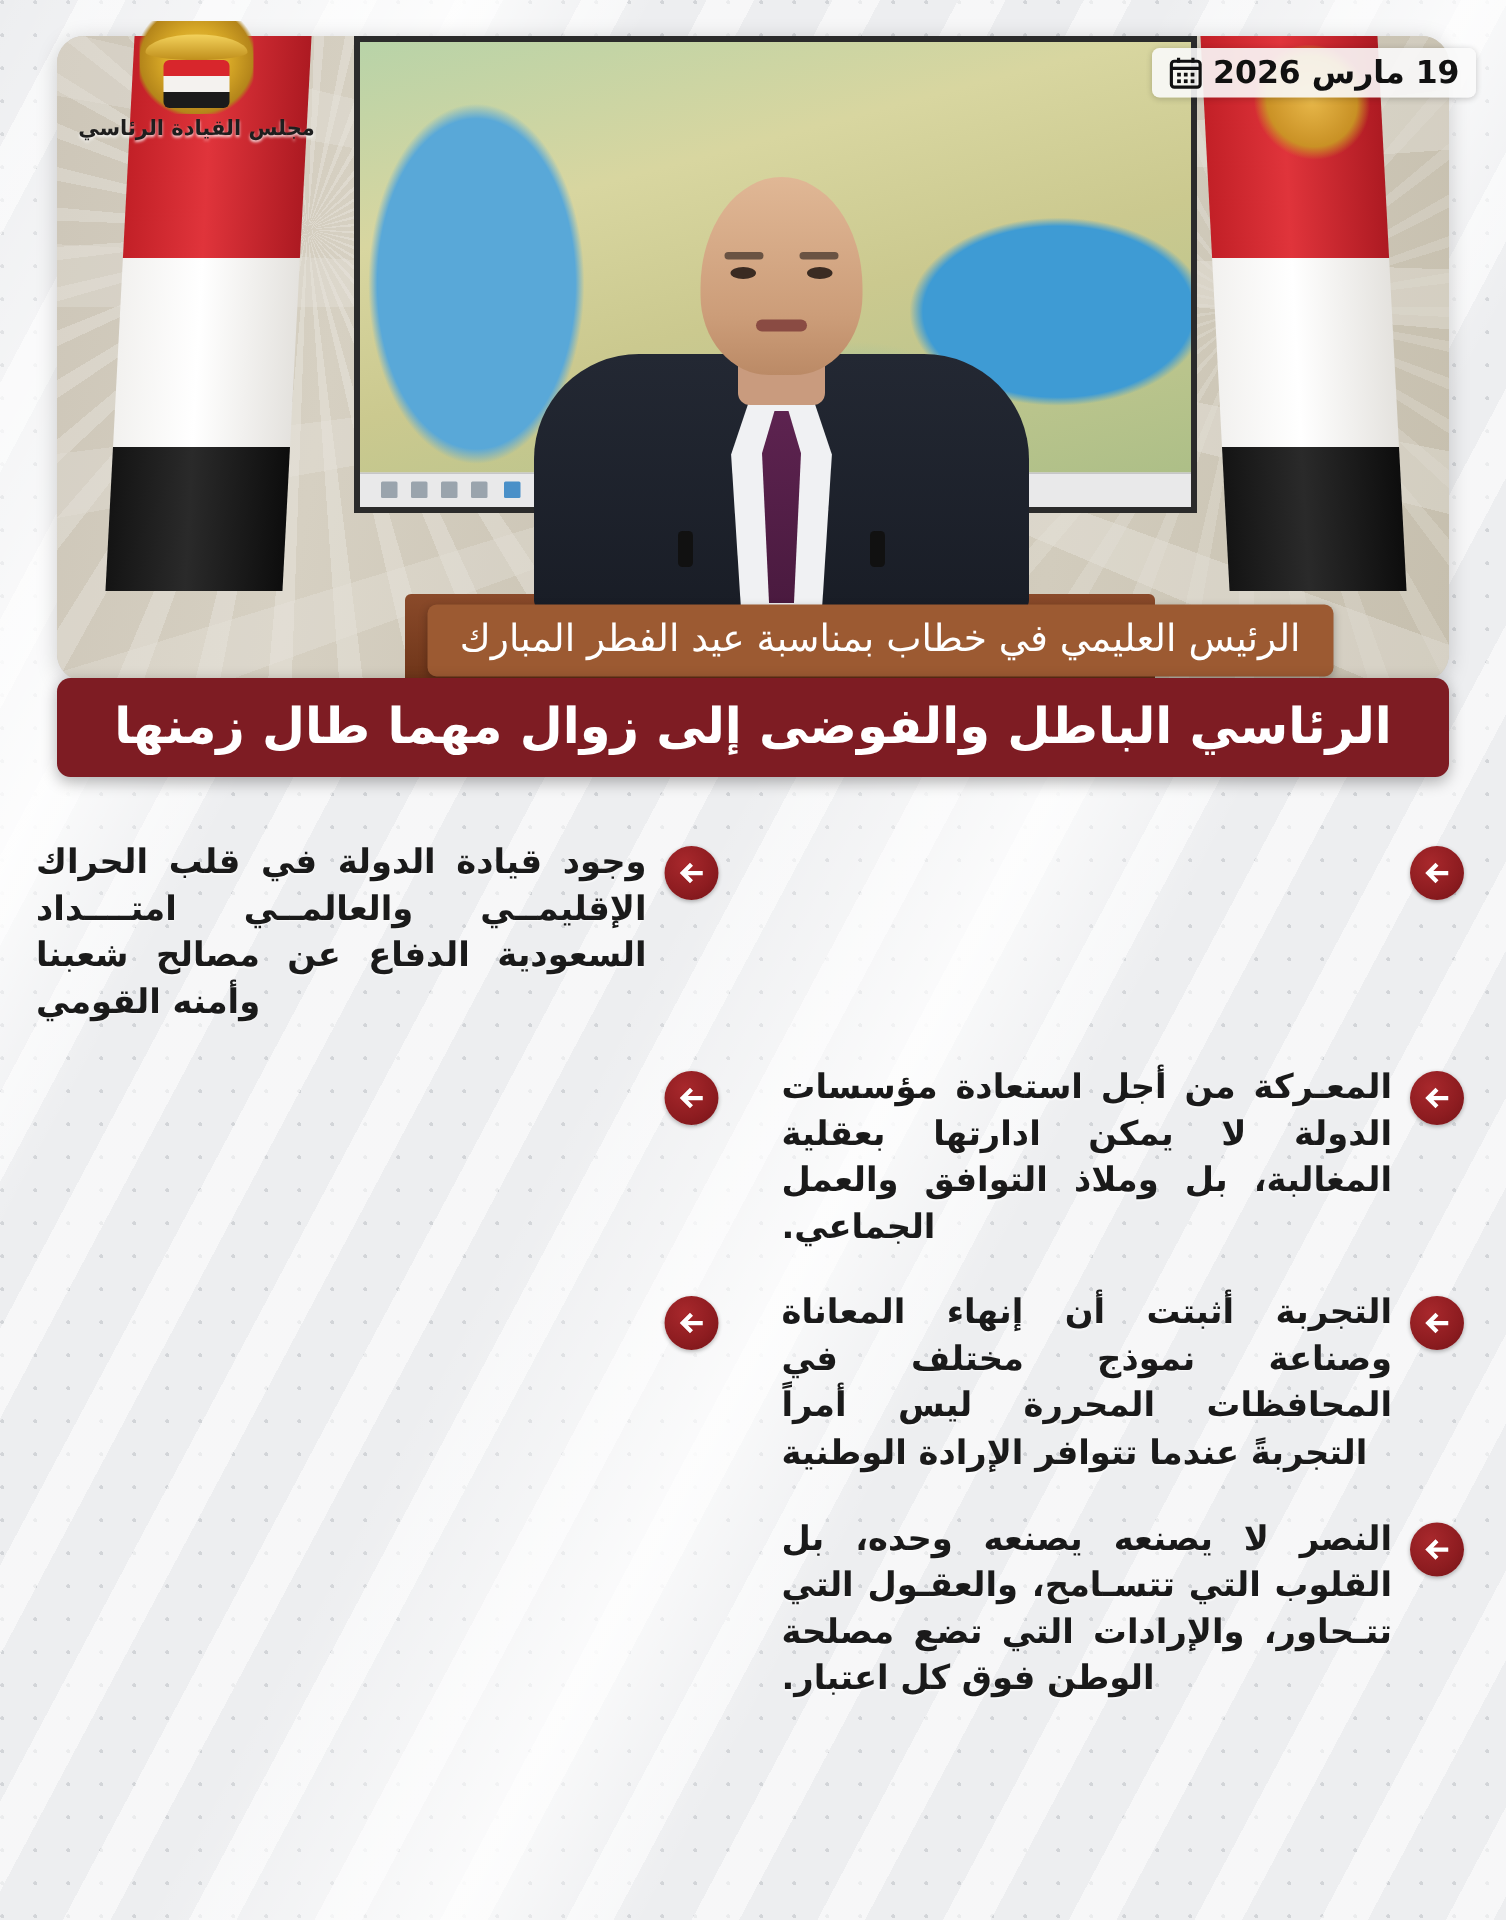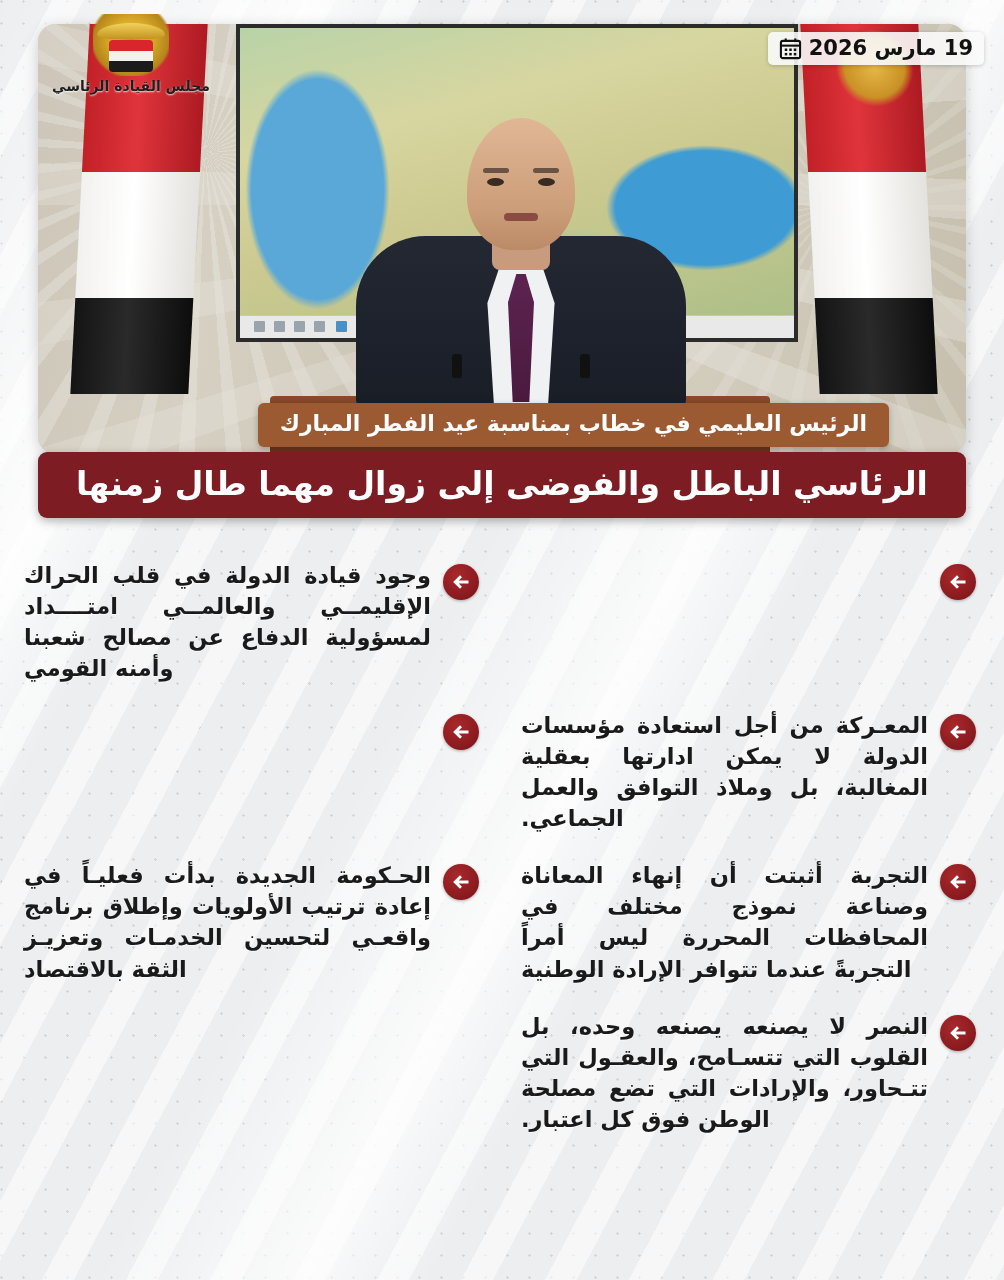--- a/index.html
+++ b/index.html
@@ -127,21 +127,21 @@
   .cal-ico{width:23px;height:23px;position:relative;flex:0 0 auto;}
   .cal-ico svg{display:block;}
 
   
   #banner-sub{
     position:absolute;right:115px;top:403px;z-index:8;
     background:#9c5a32;border-radius:6px;
     padding:9px 22px 11px;
     box-shadow:0 2px 6px rgba(0,0,0,.25);
   }
-  #banner-sub .t{font-size:22px;font-weight:700;color:#fff;line-height:1.1;white-space:nowrap;}
+  #banner-sub .t{font-size:25px;font-weight:400;color:#fff;line-height:1.1;white-space:nowrap;}
   #banner-main{
     position:absolute;left:38px;right:38px;top:452px;z-index:9;
     background:#7e1c23;border-radius:9px;
     padding:13px 26px 15px;box-sizing:border-box;
     box-shadow:0 3px 10px rgba(0,0,0,.3);
     text-align:center;
   }
   #banner-main .t{font-size:33px;font-weight:700;color:#fff;line-height:1.15;white-space:nowrap;}
 
   
@@ -261,21 +261,21 @@
           <path d="M21 12H6 M12 5 L5 12 L12 19" fill="none" stroke="#fff" stroke-width="3.4" stroke-linecap="butt" stroke-linejoin="miter"></path>
         </svg>
     </span>
   </div>
   <div class="point col-right">
     <span class="bullet">
       <svg viewBox="0 0 24 24" width="20" height="20">
           <path d="M21 12H6 M12 5 L5 12 L12 19" fill="none" stroke="#fff" stroke-width="3.4"></path>
         </svg>
     </span>
-    <div class="ptxt">وجود قيادة الدولة في قلب الحراك الإقليمــي والعالمــي امتــــداد لمسؤولية الدفاع عن مصالح شعبنا وأمنه القومي</div>
+    <div class="ptxt">وجود قيادة الدولة في قلب الحراك الإقليمــي والعالمــي امتــــداد السعودية الدفاع عن مصالح شعبنا وأمنه القومي</div>
   </div>
 
   <div class="point col-left">
     <span class="bullet">
       <svg viewBox="0 0 24 24" width="20" height="20">
           <path d="M21 12H6 M12 5 L5 12 L12 19" fill="none" stroke="#fff" stroke-width="3.4"></path>
         </svg>
     </span>
     <div class="ptxt">المعـركة من أجل استعادة مؤسسات الدولة لا يمكن ادارتها بعقلية المغالبة، بل وملاذ التوافق والعمل الجماعي.</div>
   </div>
@@ -294,21 +294,20 @@
         </svg>
     </span>
     <div class="ptxt">التجربة أثبتت أن إنهاء المعاناة وصناعة نموذج مختلف في المحافظات المحررة ليس أمراً التجربةً عندما تتوافر الإرادة الوطنية</div>
   </div>
   <div class="point col-right">
     <span class="bullet">
       <svg viewBox="0 0 24 24" width="20" height="20">
           <path d="M21 12H6 M12 5 L5 12 L12 19" fill="none" stroke="#fff" stroke-width="3.4"></path>
         </svg>
     </span>
-    <div class="ptxt">الحـكومة الجديدة بدأت فعليـاً في إعادة ترتيب الأولويات وإطلاق برنامج واقعـي لتحسين الخدمـات وتعزيـز الثقة بالاقتصاد</div>
   </div>
 
   <div class="point col-left">
     <span class="bullet">
       <svg viewBox="0 0 24 24" width="20" height="20">
           <path d="M21 12H6 M12 5 L5 12 L12 19" fill="none" stroke="#fff" stroke-width="3.4"></path>
         </svg>
     </span>
     <div class="ptxt">النصر لا يصنعه يصنعه وحده، بل القلوب التي تتسـامح، والعقـول التي تتـحاور، والإرادات التي تضع مصلحة الوطن فوق كل اعتبار.</div>
   </div>

